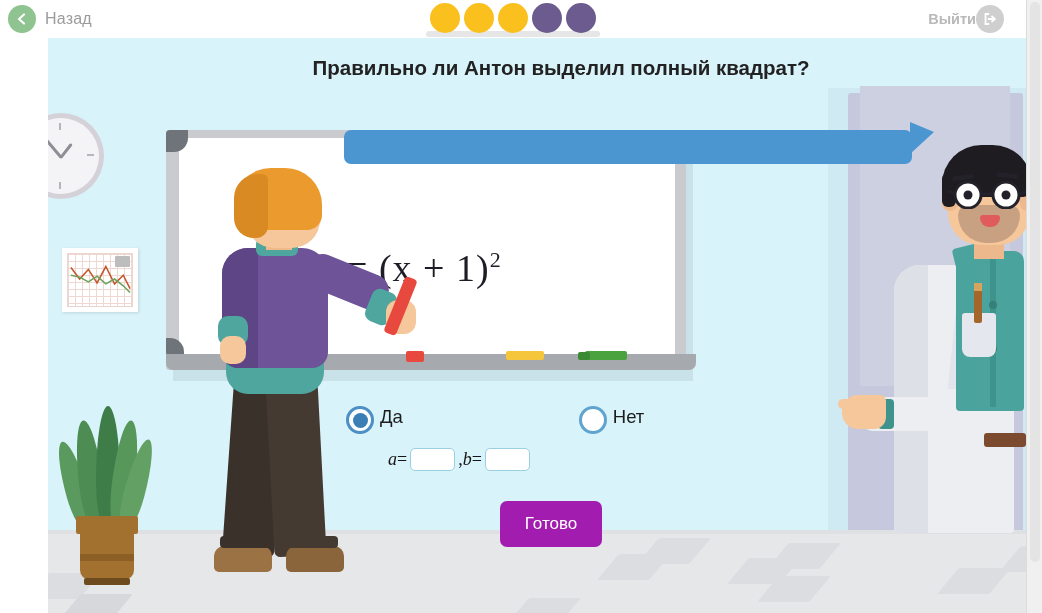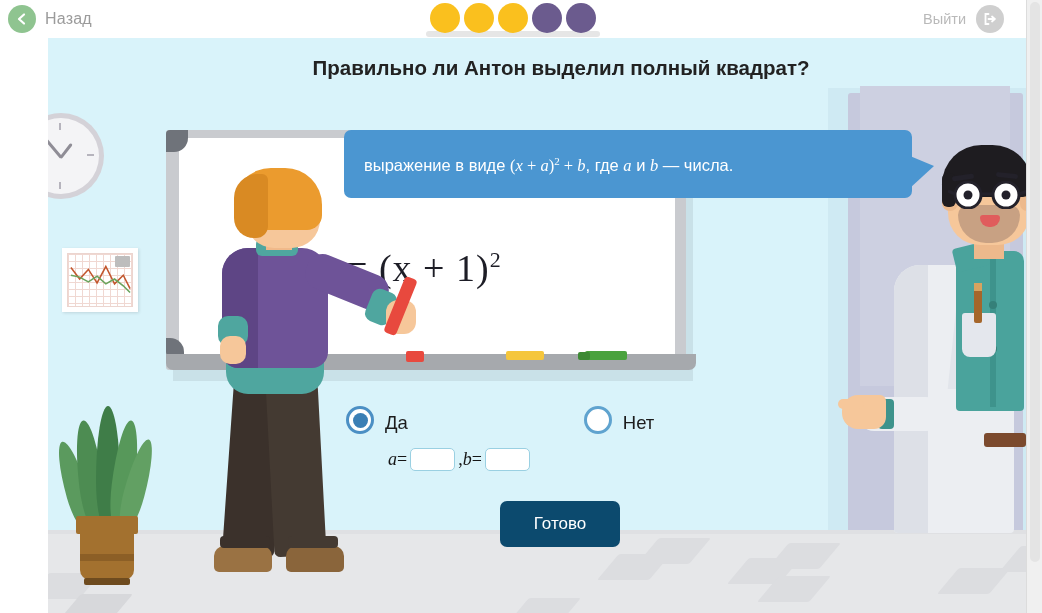--- a/index.html
+++ b/index.html
@@ -32,22 +32,23 @@
     width: 28px; height: 28px; border-radius: 50%;
     background: #8fc490;
     display: flex; align-items: center; justify-content: center;
   }
   .back-circle svg { display: block; }
   .back-label {
     font-size: 16px; color: #9b9b9b; letter-spacing: .2px;
   }
   .exit-btn {
     position: absolute; right: 22px; top: 5px;
-    display: flex; align-items: center; gap: 10px;
+    display: flex; align-items: center; 
     cursor: pointer;
+    font-weight: bold;
   }
   .exit-label { font-size: 14.5px; color: #b9b9b9; }
   .exit-circle {
     width: 28px; height: 28px; border-radius: 50%;
     background: #cfcfcf;
     display: flex; align-items: center; justify-content: center;
   }
   .dots {
     position: absolute; left: 50%; top: 3px;
     transform: translateX(-50%);
@@ -232,21 +233,21 @@
     border-top: 10px solid transparent;
     border-bottom: 22px solid transparent;
   }
 
   
   .answers {
     position: absolute; left: 298px; top: 368px;
     z-index: 20;
   }
   .opt-row { display: flex; align-items: center; gap: 0; }
-  .option { display: flex; align-items: flex-end; gap: 11px; cursor: pointer; }
+  .option { display: flex; align-items: flex-start; gap: 6px; cursor: pointer; }
   .radio {
     width: 28px; height: 28px; border-radius: 50%;
     border: 3px solid #4b8fc4; background: #ffffff;
     display: flex; align-items: center; justify-content: center;
   }
   .radio.off { border-color: #5fa3cf; }
   .radio .pip {
     width: 15px; height: 15px; border-radius: 50%; background: #3b7fb5;
   }
   .opt-label { font-size: 18.5px; color: #1c1c1c; }
@@ -260,22 +261,22 @@
   .ab-row i { font-style: italic; }
   .ab-input {
     width: 45px; height: 23px;
     border: 1.5px solid #9ad0e2; border-radius: 5px;
     background: #ffffff; margin: 0 3px;
     outline: none; font-size: 15px; text-align: center;
     font-family: "Liberation Serif", serif;
   }
   .done-btn {
     position: absolute; left: 452px; top: 463px;
-    width: 120px; height: 46px;
-    background: #0c4a6e; color: #ffffff;
+    width: 102px; height: 46px;
+    background: #a21caf; color: #ffffff;
     border: none; border-radius: 7px;
     font-size: 17px; font-family: "Liberation Sans", sans-serif;
     cursor: pointer; z-index: 20;
   }
 
   
   .student { position: absolute; left: 160px; top: 130px; width: 210px; height: 420px; z-index: 22; }
   .sp { position: absolute; }
 
   
@@ -395,23 +396,20 @@
     <div class="formula">
       <span>= (x + 1)</span><sup>2</sup>
     </div>
 
     <div class="marker" style="left:358px;top:313px;width:18px;height:11px;background:#e8493e"></div>
     <div class="marker" style="left:458px;top:313px;width:38px;height:9px;background:#f5c63c"></div>
     <div class="marker" style="left:537px;top:313px;width:42px;height:9px;background:#4aa23e"></div>
     <div class="marker" style="left:530px;top:314px;width:12px;height:8px;background:#3d8a34"></div>
 
     <div class="bubble">
-      <div>
-        <span>выражение в виде </span><span class="math"><span>(</span><i>x</i><span> + </span><i>a</i><span>)</span><sup>2</sup><span> + </span><i>b</i></span><span>, где </span><i class="math">a</i><span> и </span><i class="math">b</i><span> — числа.</span>
-      </div>
       <span class="bubble-tail"></span>
     </div>
 
     <div class="student">
 
       <div class="sp" style="left:20px;top:212px;width:52px;height:176px;background:#3b312b;border-radius:10px 10px 6px 6px;transform:rotate(4deg)"></div>
       <div class="sp" style="left:62px;top:212px;width:52px;height:176px;background:#443a32;border-radius:10px 10px 6px 6px;transform:rotate(-3deg)"></div>
       <div class="sp" style="left:6px;top:378px;width:58px;height:26px;background:#9a7243;border-radius:10px 10px 5px 5px"></div>
       <div class="sp" style="left:78px;top:378px;width:58px;height:26px;background:#8a653b;border-radius:10px 10px 5px 5px"></div>
       <div class="sp" style="left:12px;top:368px;width:50px;height:12px;background:#3b312b;border-radius:4px"></div>

